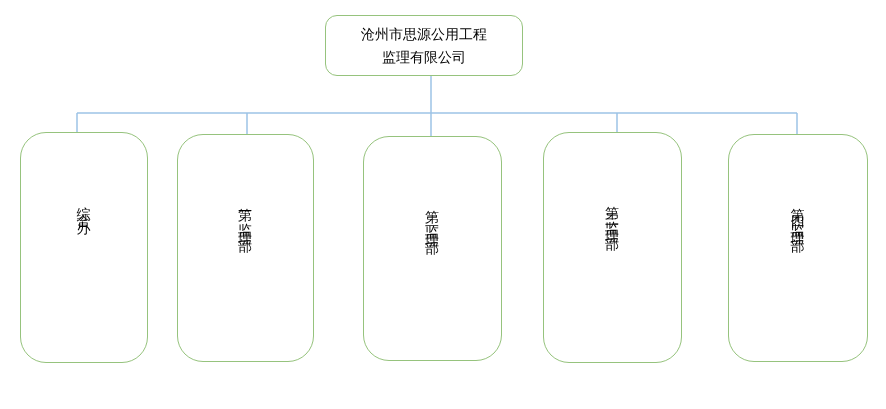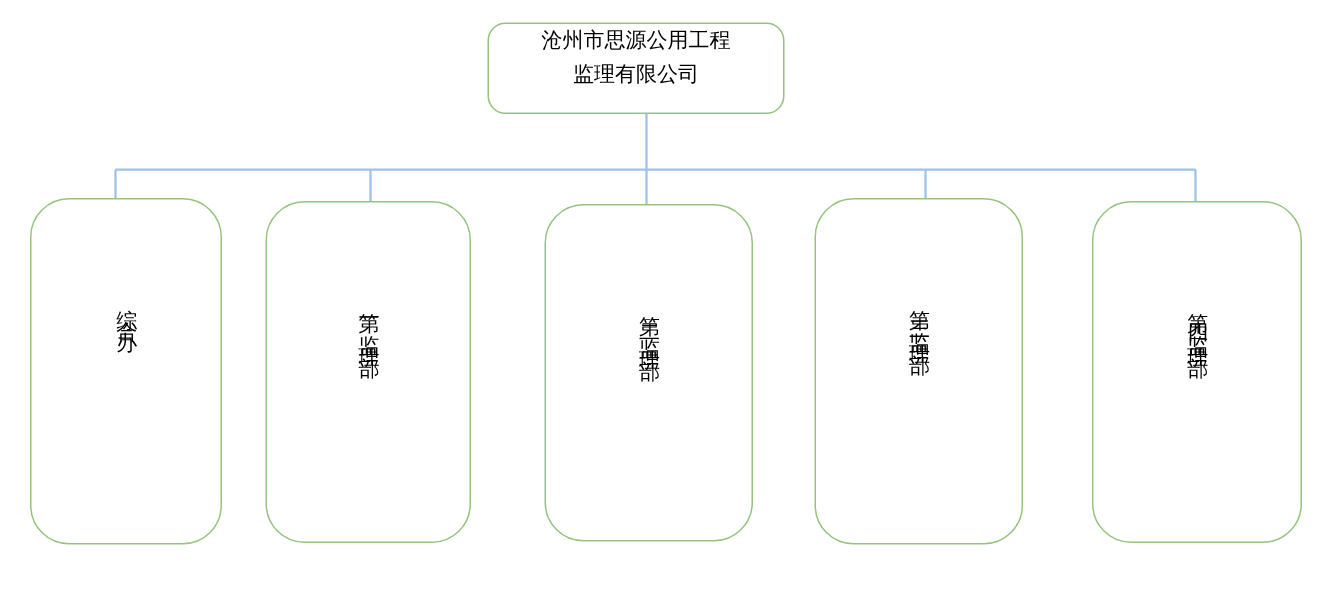--- a/index.html
+++ b/index.html
@@ -28,21 +28,21 @@
   .node{
     position:absolute;
     box-sizing:border-box;
     border:1.5px solid var(--green);
     background:var(--bg);
     color:var(--text);
   }
   .root{
     left:325px;top:15px;width:198px;height:61px;
     border-radius:12px;
-    display:flex;align-items:flex-start;justify-content:center;
+    display:flex;align-items:center;justify-content:center;
     text-align:center;
     font-size:14px;line-height:23px;
     padding:0 30px;
   }
   .child{
     border-radius:26px;
     display:flex;justify-content:center;align-items:flex-start;
     padding-top:62px;
   }
   .child .vlabel{

